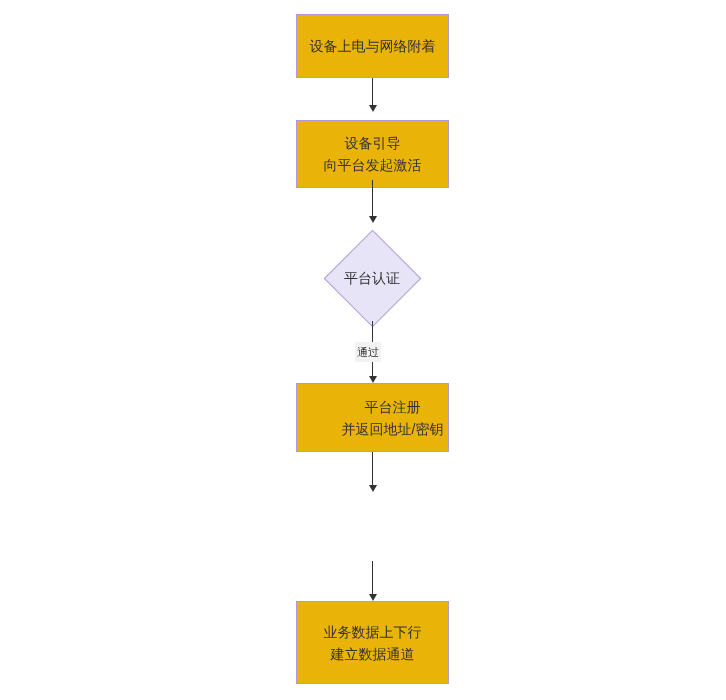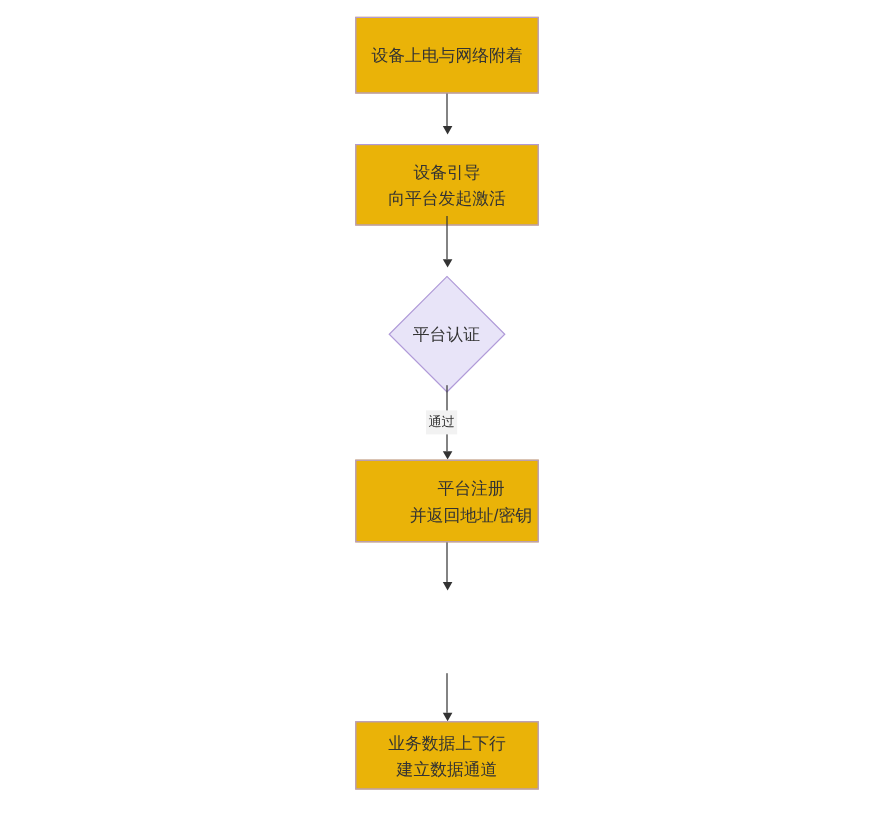--- a/index.html
+++ b/index.html
@@ -148,18 +148,18 @@
     <div class="stem" style="height:33px;"></div>
     <div class="head" style="top:33px;"></div>
   </div>
 
 
   <div class="edge" style="left:372px; top:561px; width:1px; height:40px;">
     <div class="stem" style="height:33px;"></div>
     <div class="head" style="top:33px;"></div>
   </div>
 
-  <div class="node" style="left:296px; top:601px; width:153px; height:57px;">
+  <div class="node" style="left:296px; top:601px; width:153px; height:83px;">
     <span class="line">业务数据上下行</span>
     <span class="line">建立数据通道</span>
   </div>
 
 </div>
 
 </body></html>

